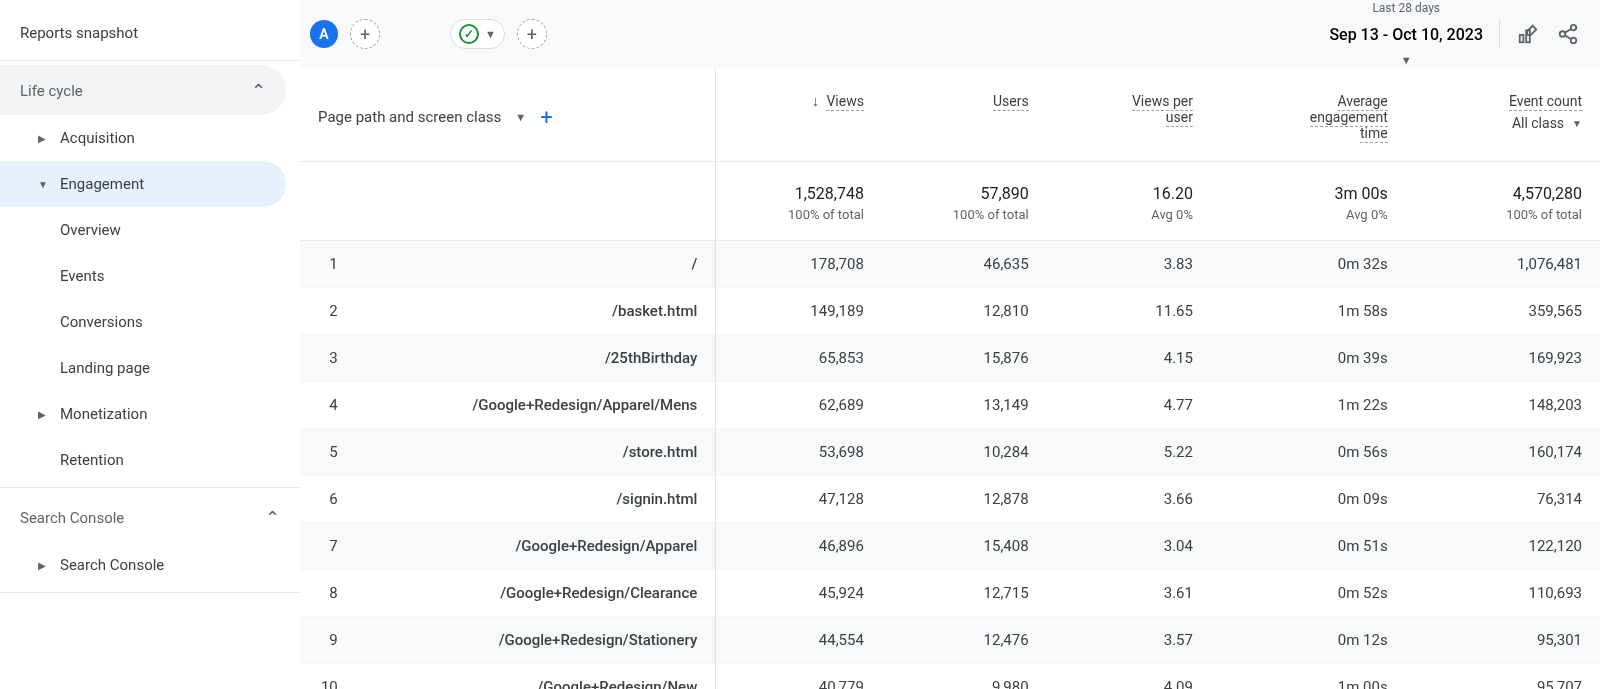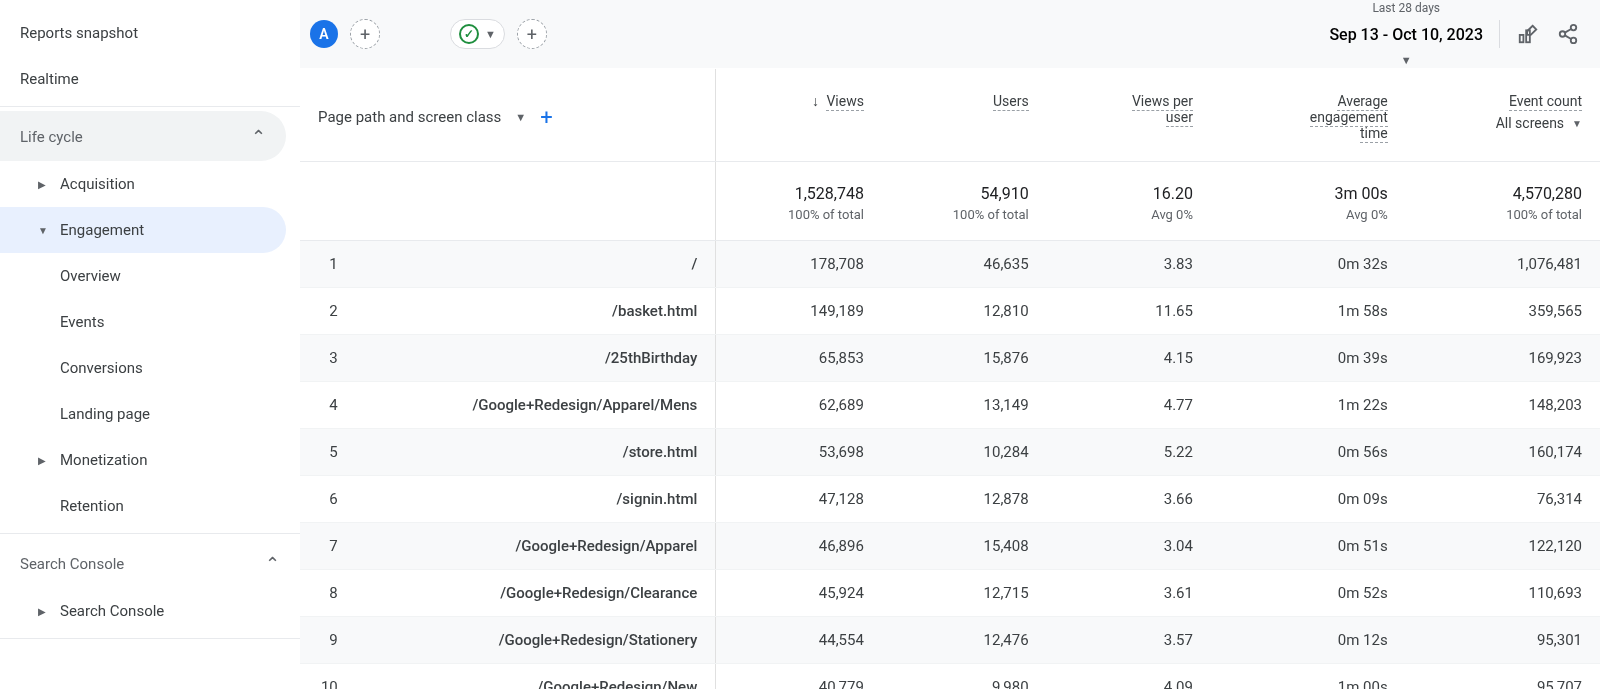--- a/index.html
+++ b/index.html
@@ -155,21 +155,20 @@
   col.cn{width:170px;} col.cw{width:200px;}
 
   .divider-col { border-right: 0.5px solid #e0e0e0; }
   svg { display:block; }
 </style>
 </head>
 <body>
 
 <div class="sidebar">
   <div class="sidebar-item">Reports snapshot</div>
-  <div class="sidebar-item">Realtime</div>
 
   <div class="sidebar-group-area">
     <div class="sidebar-group rounded">
       <span>Life cycle</span>
       <span class="chev">⌃</span>
     </div>
     <div class="sidebar-sub">
       <span class="tri">▶</span>
       <span>Acquisition</span>
     </div>
@@ -279,35 +278,35 @@
             <div><span class="uhdr">user</span></div>
           </th>
           <th>
             <div><span class="uhdr">Average</span></div>
             <div><span class="uhdr">engagement</span></div>
             <div><span class="uhdr">time</span></div>
           </th>
           <th>
             <span class="uhdr">Event count</span>
             <div class="subhdr" style="display:flex;justify-content:flex-end;align-items:center;gap:8px;">
-              <span>All screens</span>
+              <span>All class</span>
               <span style="font-size:10px;color:#5f6368;">▼</span>
             </div>
           </th>
         </tr>
       </thead>
       <tbody>
         <tr class="totals">
           <td class="divider-col" colspan="2"></td>
           <td>
               <div class="big">1,528,748</div>
               <div class="small">100% of total</div>
             </td>
           <td>
-              <div class="big">54,910</div>
+              <div class="big">57,890</div>
               <div class="small">100% of total</div>
             </td>
           <td>
               <div class="big">16.20</div>
               <div class="small">Avg 0%</div>
             </td>
           <td>
               <div class="big">3m 00s</div>
               <div class="small">Avg 0%</div>
             </td>

